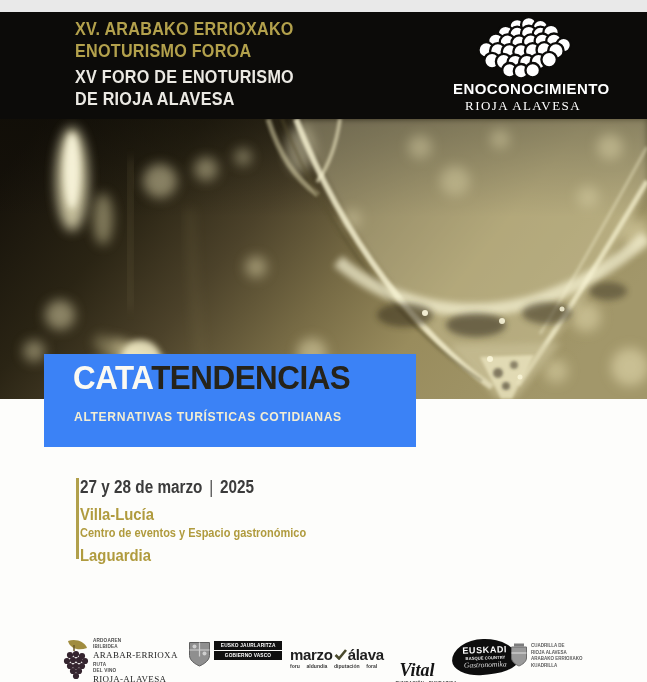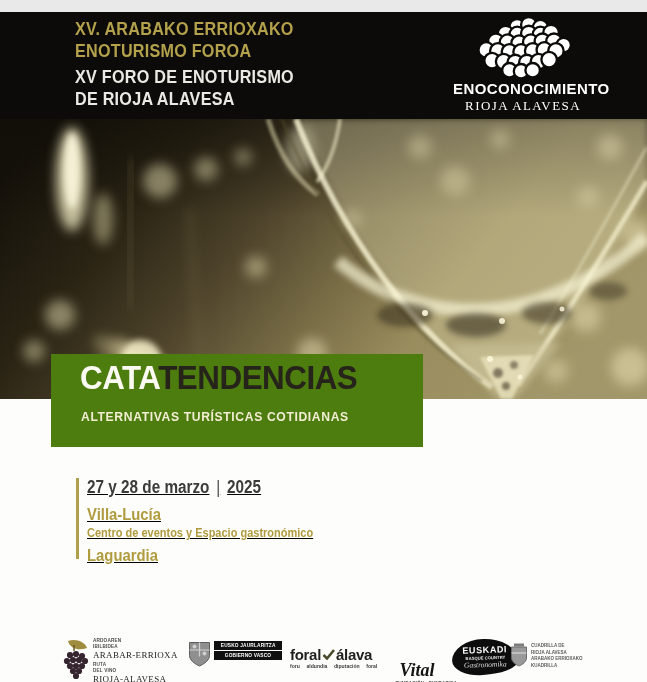--- a/index.html
+++ b/index.html
@@ -14,30 +14,30 @@
   .title-eu div{font-size:19px;font-weight:700;line-height:22px;color:#b3a14c;letter-spacing:.3px;}
   .title-es{margin-top:4px;}
   .title-es div{font-size:19px;font-weight:700;line-height:22px;color:#ebe9e3;letter-spacing:.3px;}
   .header-logo{position:absolute;left:453px;top:6px;width:140px;text-align:center;}
   .logo-grapes{display:block;margin:0 auto;}
   .logo-line1{font-size:15px;font-weight:700;letter-spacing:.4px;color:#ffffff;margin-top:2px;}
   .logo-line2{font-family:"Liberation Serif",serif;font-size:13px;letter-spacing:1.4px;color:#ffffff;margin-top:1px;}
   
   .photo{position:absolute;left:0;top:107px;width:647px;height:280px;overflow:hidden;background:#4c422a;}
   
-  .banner{position:absolute;left:51px;top:342px;width:372px;height:93px;background:#4d7c0f;z-index:3;}
+  .banner{position:absolute;left:44px;top:342px;width:372px;height:93px;background:#3b82f6;z-index:3;}
   .banner-title{position:absolute;left:29px;top:4px;font-size:33px;font-weight:700;line-height:40px;
     letter-spacing:-.5px;transform:scaleX(.95);transform-origin:0 0;white-space:nowrap;}
   .banner-title .part1{color:#fbfaf2;}
   .banner-title .part2{color:#26231a;}
   .banner-sub{position:absolute;left:30px;top:55px;font-size:13.5px;font-weight:700;color:#f2edd3;
     letter-spacing:.7px;transform:scaleX(.9);transform-origin:0 0;white-space:nowrap;}
   
   .gold-rule{position:absolute;left:76px;top:466px;width:3px;height:81px;background:#b1a04b;}
-  .event{position:absolute;left:87px;top:463px;white-space:nowrap;text-decoration:underline;}
+  .event{position:absolute;left:80px;top:463px;white-space:nowrap;}
   .event-date{font-size:18px;font-weight:700;color:#3b3b3b;line-height:25px;
     transform:scaleX(.85);transform-origin:0 0;}
   .event-date .sep{margin:0 8px;font-weight:400;color:#4a4a4a;}
   .event-venue{font-size:16.5px;font-weight:700;color:#b09b3e;line-height:22px;margin-top:3px;
     transform:scaleX(.9);transform-origin:0 0;}
   .event-desc{font-size:12.5px;font-weight:700;color:#b09b3e;line-height:17px;
     transform:scaleX(.88);transform-origin:0 0;}
   .event-city{font-size:16.5px;font-weight:700;color:#b09b3e;line-height:22px;margin-top:2px;
     transform:scaleX(.9);transform-origin:0 0;}
   
@@ -285,21 +285,21 @@
           <span>EUSKO JAURLARITZA</span>
         </div>
         <div class="gv-bar">
           <span>GOBIERNO VASCO</span>
         </div>
       </div>
     </div>
 
     <div class="sp sp-araba">
       <div class="araba-main">
-        <span>foral</span><svg width="13" height="11" viewBox="0 0 13 11" style="margin:0 1px;">
+        <span>marzo</span><svg width="13" height="11" viewBox="0 0 13 11" style="margin:0 1px;">
             <path d="M1.5,6 L5,9.5 L12,1" stroke="#4a4a2e" stroke-width="2.6" fill="none"></path>
           </svg><span>álava</span>
       </div>
       <div class="araba-sub">foru aldundia diputación foral</div>
     </div>
 
     <div class="sp sp-vital">
       <div class="vital-script">Vital</div>
       <div class="vital-sub">FUNDACIÓN FUNDAZIOA</div>
     </div>

